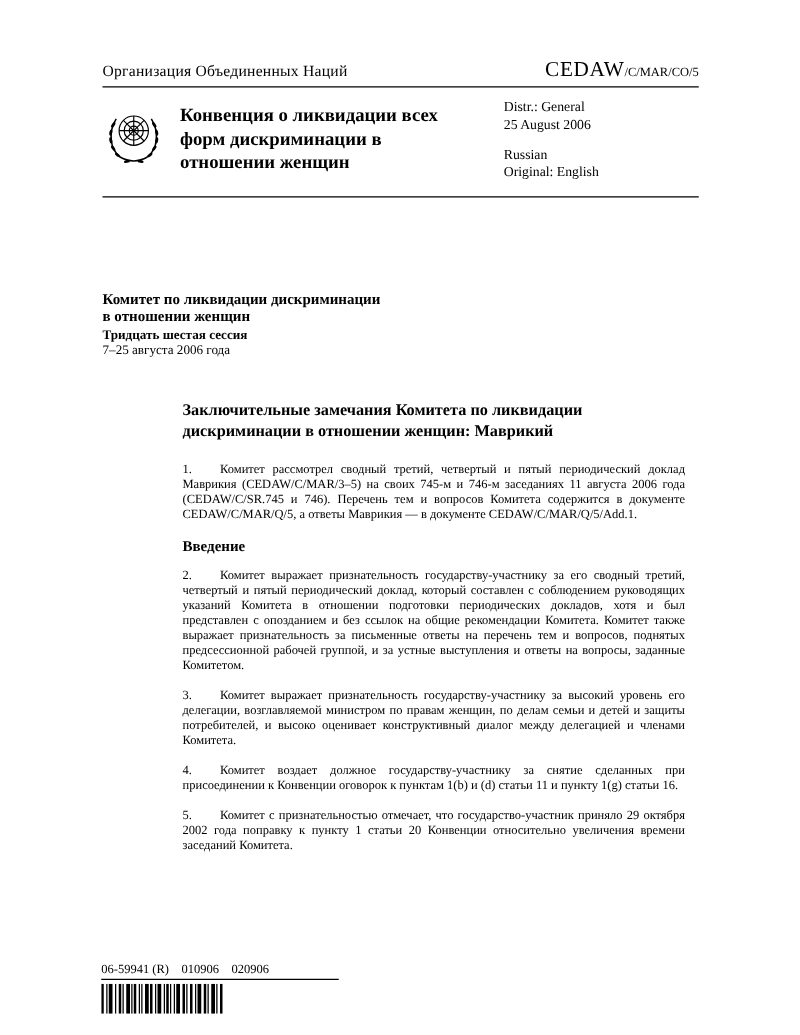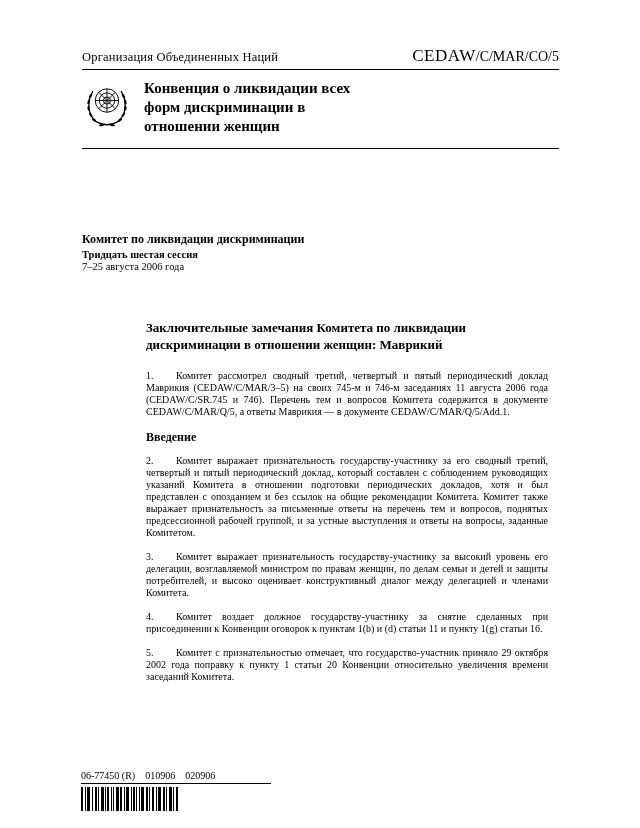--- a/index.html
+++ b/index.html
@@ -15,21 +15,21 @@
   }
   
   .masthead { position:absolute; left:64px; right:63px; top:46px; }
   .mh-row1 {
     display:flex; justify-content:space-between; align-items:baseline;
     border-bottom:1px solid #000; padding-bottom:3px;
   }
   .org-name { font-size:12.5px; letter-spacing:.2px; }
   .doc-symbol { white-space:nowrap; }
   .doc-symbol .big { font-size:17px; letter-spacing:.5px; }
-  .doc-symbol .small { font-size:14px; }
+  .doc-symbol .small { font-size:10px; }
   .mh-row2 {
     display:flex; align-items:center;
     padding-top:9px; padding-bottom:12px;
     border-bottom:1px solid #000;
     min-height:75px;
   }
   .emblem-wrap { width:52px; flex:0 0 52px; margin-top:1px; }
   .conv-title {
     margin-left:10px; width:232px;
     font-weight:bold; font-size:15px; line-height:1.25;
@@ -93,25 +93,32 @@
             <ellipse cx="55.5" cy="27" rx="3.2" ry="1.5" transform="rotate(80 55.5 27)"></ellipse>
             <ellipse cx="55.5" cy="35" rx="3.2" ry="1.5" transform="rotate(100 55.5 35)"></ellipse>
             <ellipse cx="53" cy="43" rx="3.2" ry="1.5" transform="rotate(125 53 43)"></ellipse>
             <ellipse cx="48.5" cy="50" rx="3.2" ry="1.5" transform="rotate(145 48.5 50)"></ellipse>
             <ellipse cx="25" cy="56.5" rx="3.2" ry="1.4" transform="rotate(170 25 56.5)"></ellipse>
             <ellipse cx="39" cy="56.5" rx="3.2" ry="1.4" transform="rotate(10 39 56.5)"></ellipse>
           </g>
         </svg>
       </span>
       <div class="conv-title">Конвенция о ликвидации всех форм дискриминации в отношении женщин</div>
+      <div class="distr-block">
+        <div>Distr.: General</div>
+        <div class="gap">25 August 2006</div>
+        <div>Russian</div>
+        <div>Original: English</div>
+      </div>
     </div>
   </div>
 
   <div class="committee">
     <div class="name">Комитет по ликвидации дискриминации</div>
+    <div class="name">в отношении женщин</div>
     <div class="session">Тридцать шестая сессия</div>
     <div class="dates">7–25 августа 2006 года</div>
   </div>
 
   <div class="docbody">
     <div class="doc-title">Заключительные замечания Комитета по ликвидации дискриминации в отношении женщин: Маврикий</div>
 
     <p class="para"><span class="pnum">1.</span><span>Комитет рассмотрел сводный третий, четвертый и пятый периодический доклад Маврикия (CEDAW/C/MAR/3–5) на своих 745-м и 746-м заседаниях 11 августа 2006 года (CEDAW/C/SR.745 и 746). Перечень тем и вопросов Комитета содержится в документе CEDAW/C/MAR/Q/5, а ответы Маврикия — в документе CEDAW/C/MAR/Q/5/Add.1.</span></p>
 
     <div class="section-heading">Введение</div>
@@ -119,21 +126,21 @@
     <p class="para"><span class="pnum">2.</span><span>Комитет выражает признательность государству-участнику за его сводный третий, четвертый и пятый периодический доклад, который составлен с соблюдением руководящих указаний Комитета в отношении подготовки периодических докладов, хотя и был представлен с опозданием и без ссылок на общие рекомендации Комитета. Комитет также выражает признательность за письменные ответы на перечень тем и вопросов, поднятых предсессионной рабочей группой, и за устные выступления и ответы на вопросы, заданные Комитетом.</span></p>
 
     <p class="para"><span class="pnum">3.</span><span>Комитет выражает признательность государству-участнику за высокий уровень его делегации, возглавляемой министром по правам женщин, по делам семьи и детей и защиты потребителей, и высоко оценивает конструктивный диалог между делегацией и членами Комитета.</span></p>
 
     <p class="para"><span class="pnum">4.</span><span>Комитет воздает должное государству-участнику за снятие сделанных при присоединении к Конвенции оговорок к пунктам 1(b) и (d) статьи 11 и пункту 1(g) статьи 16.</span></p>
 
     <p class="para"><span class="pnum">5.</span><span>Комитет с признательностью отмечает, что государство-участник приняло 29 октября 2002 года поправку к пункту 1 статьи 20 Конвенции относительно увеличения времени заседаний Комитета.</span></p>
   </div>
 
   <div class="footer">
-    <span class="codes">06-77450 (R)    010906    020906</span>
+    <span class="codes">06-59941 (R)    010906    020906</span>
     <div class="codes-rule"></div>
     <div class="barcode-wrap">
       <svg width="120" height="24" fill="#000" id="barcode-svg">
           <rect x="0" y="0" width="2" height="24"></rect>
           <rect x="4" y="0" width="1" height="24"></rect>
           <rect x="6" y="0" width="3" height="24"></rect>
           <rect x="11" y="0" width="1" height="24"></rect>
           <rect x="14" y="0" width="2" height="24"></rect>
           <rect x="17" y="0" width="1" height="24"></rect>
           <rect x="20" y="0" width="3" height="24"></rect>

